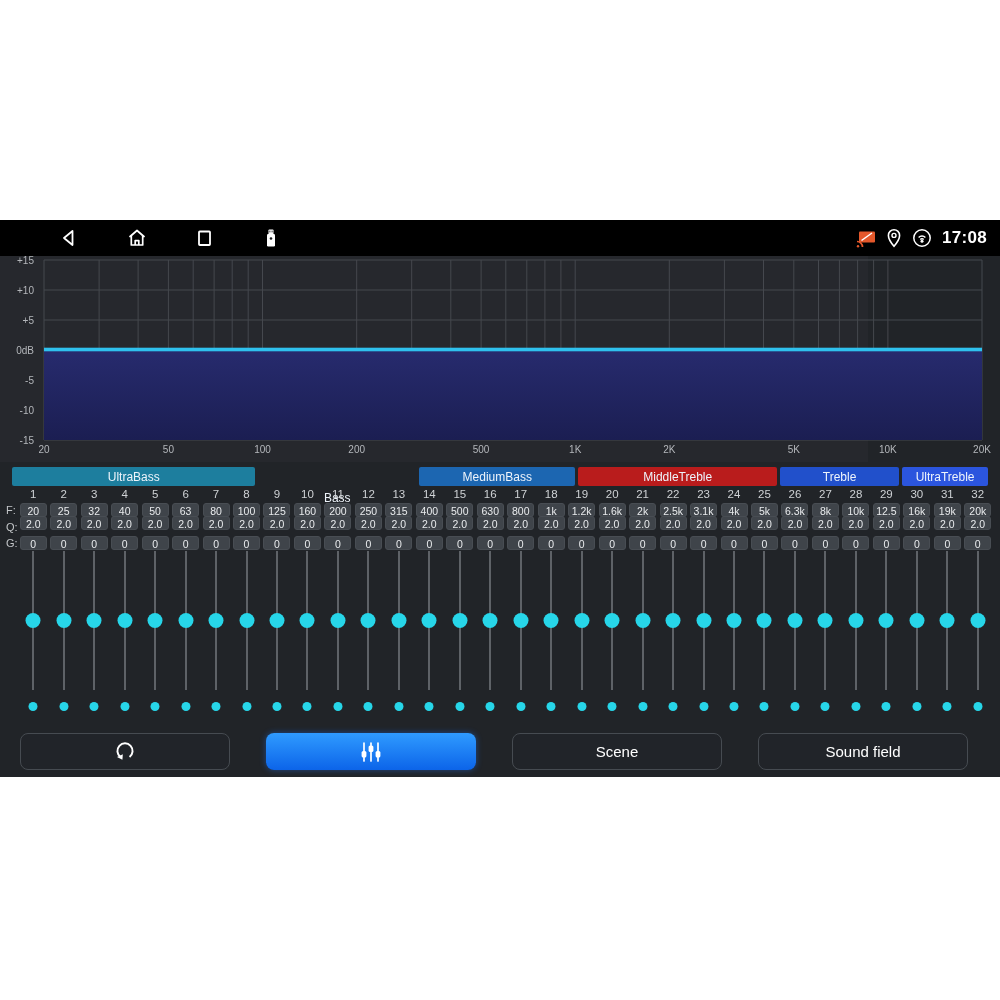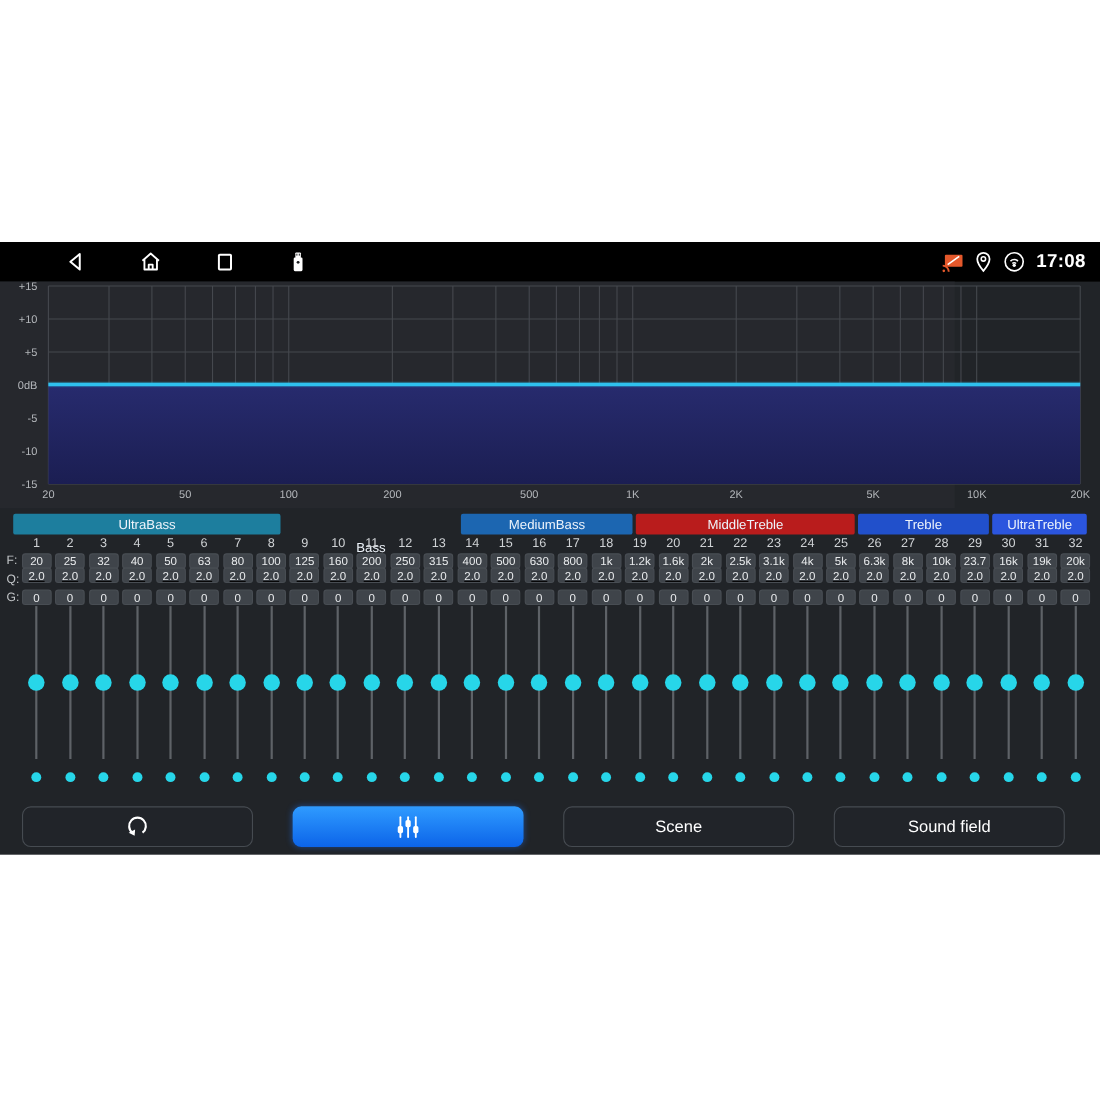--- a/index.html
+++ b/index.html
@@ -16,21 +16,21 @@
   .graph{position:absolute;top:36px;left:0;width:868px;height:206px;background:#26282d;}
   .graph svg{position:absolute;inset:0;}
   
   .bands{position:absolute;top:247px;left:12px;width:976px;height:19px;display:flex;gap:3px;}
   .band-seg{display:flex;align-items:center;justify-content:center;color:#eef4fb;font-size:12px;border-radius:2px;}
   
   .grid32{position:absolute;left:18px;width:975px;display:grid;grid-template-columns:repeat(32,1fr);}
   .numbers{top:267px;height:15px;}
   .numbers .cell{color:#cfd2d5;font-size:11.5px;text-align:center;line-height:15px;}
   .chiprow{height:15px;}
-  .row-f{top:283px;} .row-q{top:296px;text-decoration:underline;} .row-g{top:316px;}
+  .row-f{top:283px;} .row-q{top:296px;} .row-g{top:316px;}
   .chip{width:27px;height:14px;line-height:14px;margin:0 auto;background:#3f444a;border:1px solid #484d53;
     box-sizing:border-box;border-radius:3px;font-size:10.5px;color:#e9ebed;text-align:center;}
   .rowlabel{position:absolute;left:6px;width:14px;font-size:11px;color:#c3c6c9;line-height:14px;}
   .rl-f{top:283px;} .rl-q{top:300px;} .rl-g{top:316px;}
   
   .sliders{top:331px;height:165px;}
   .slider-cell{position:relative;height:165px;}
   .track{position:absolute;left:50%;transform:translateX(-50%);top:0;width:2px;height:139px;background:#5e6267;}
   .thumb{position:absolute;left:50%;transform:translateX(-50%);top:62px;width:15px;height:15px;border-radius:50%;background:#27d6e9;}
   .bdot{position:absolute;left:50%;transform:translateX(-50%);top:151px;width:9px;height:9px;border-radius:50%;background:#27d6e9;}
@@ -237,21 +237,21 @@
       <div class="chip">1.2k</div>
       <div class="chip">1.6k</div>
       <div class="chip">2k</div>
       <div class="chip">2.5k</div>
       <div class="chip">3.1k</div>
       <div class="chip">4k</div>
       <div class="chip">5k</div>
       <div class="chip">6.3k</div>
       <div class="chip">8k</div>
       <div class="chip">10k</div>
-      <div class="chip">23.7</div>
+      <div class="chip">12.5</div>
       <div class="chip">16k</div>
       <div class="chip">19k</div>
       <div class="chip">20k</div>
     </div>
   <div class="grid32 chiprow row-q" id="qrow">
       <div class="chip">2.0</div>
       <div class="chip">2.0</div>
       <div class="chip">2.0</div>
       <div class="chip">2.0</div>
       <div class="chip">2.0</div>

